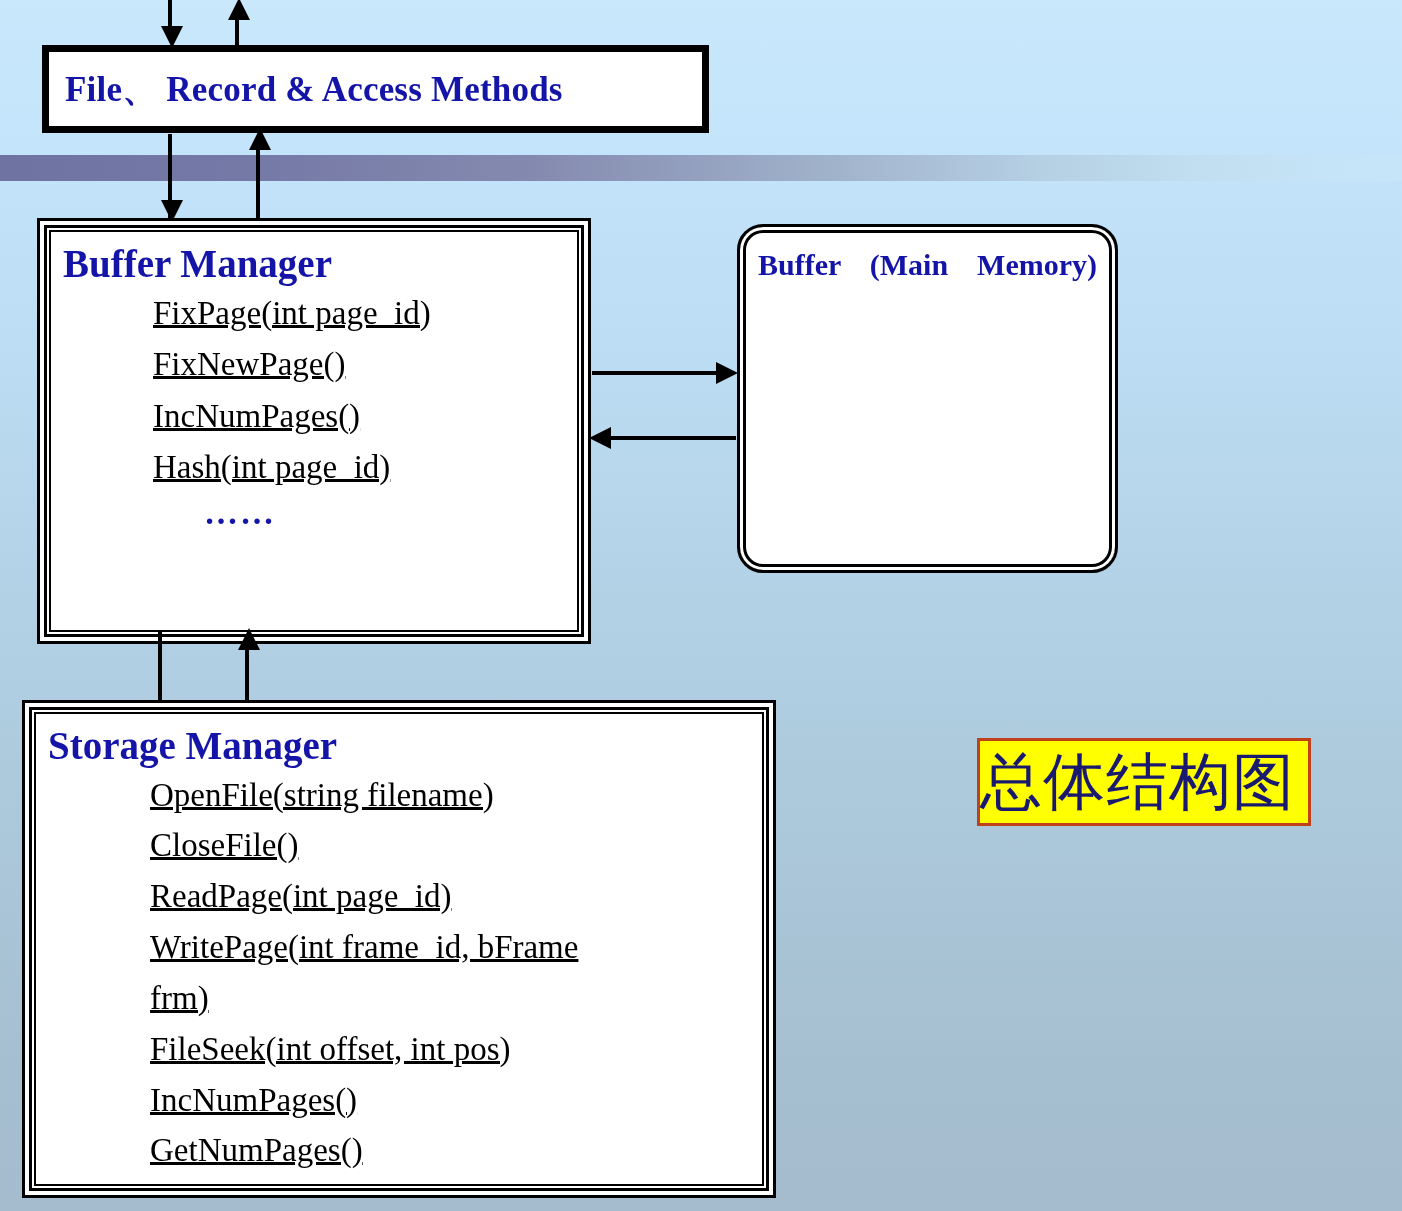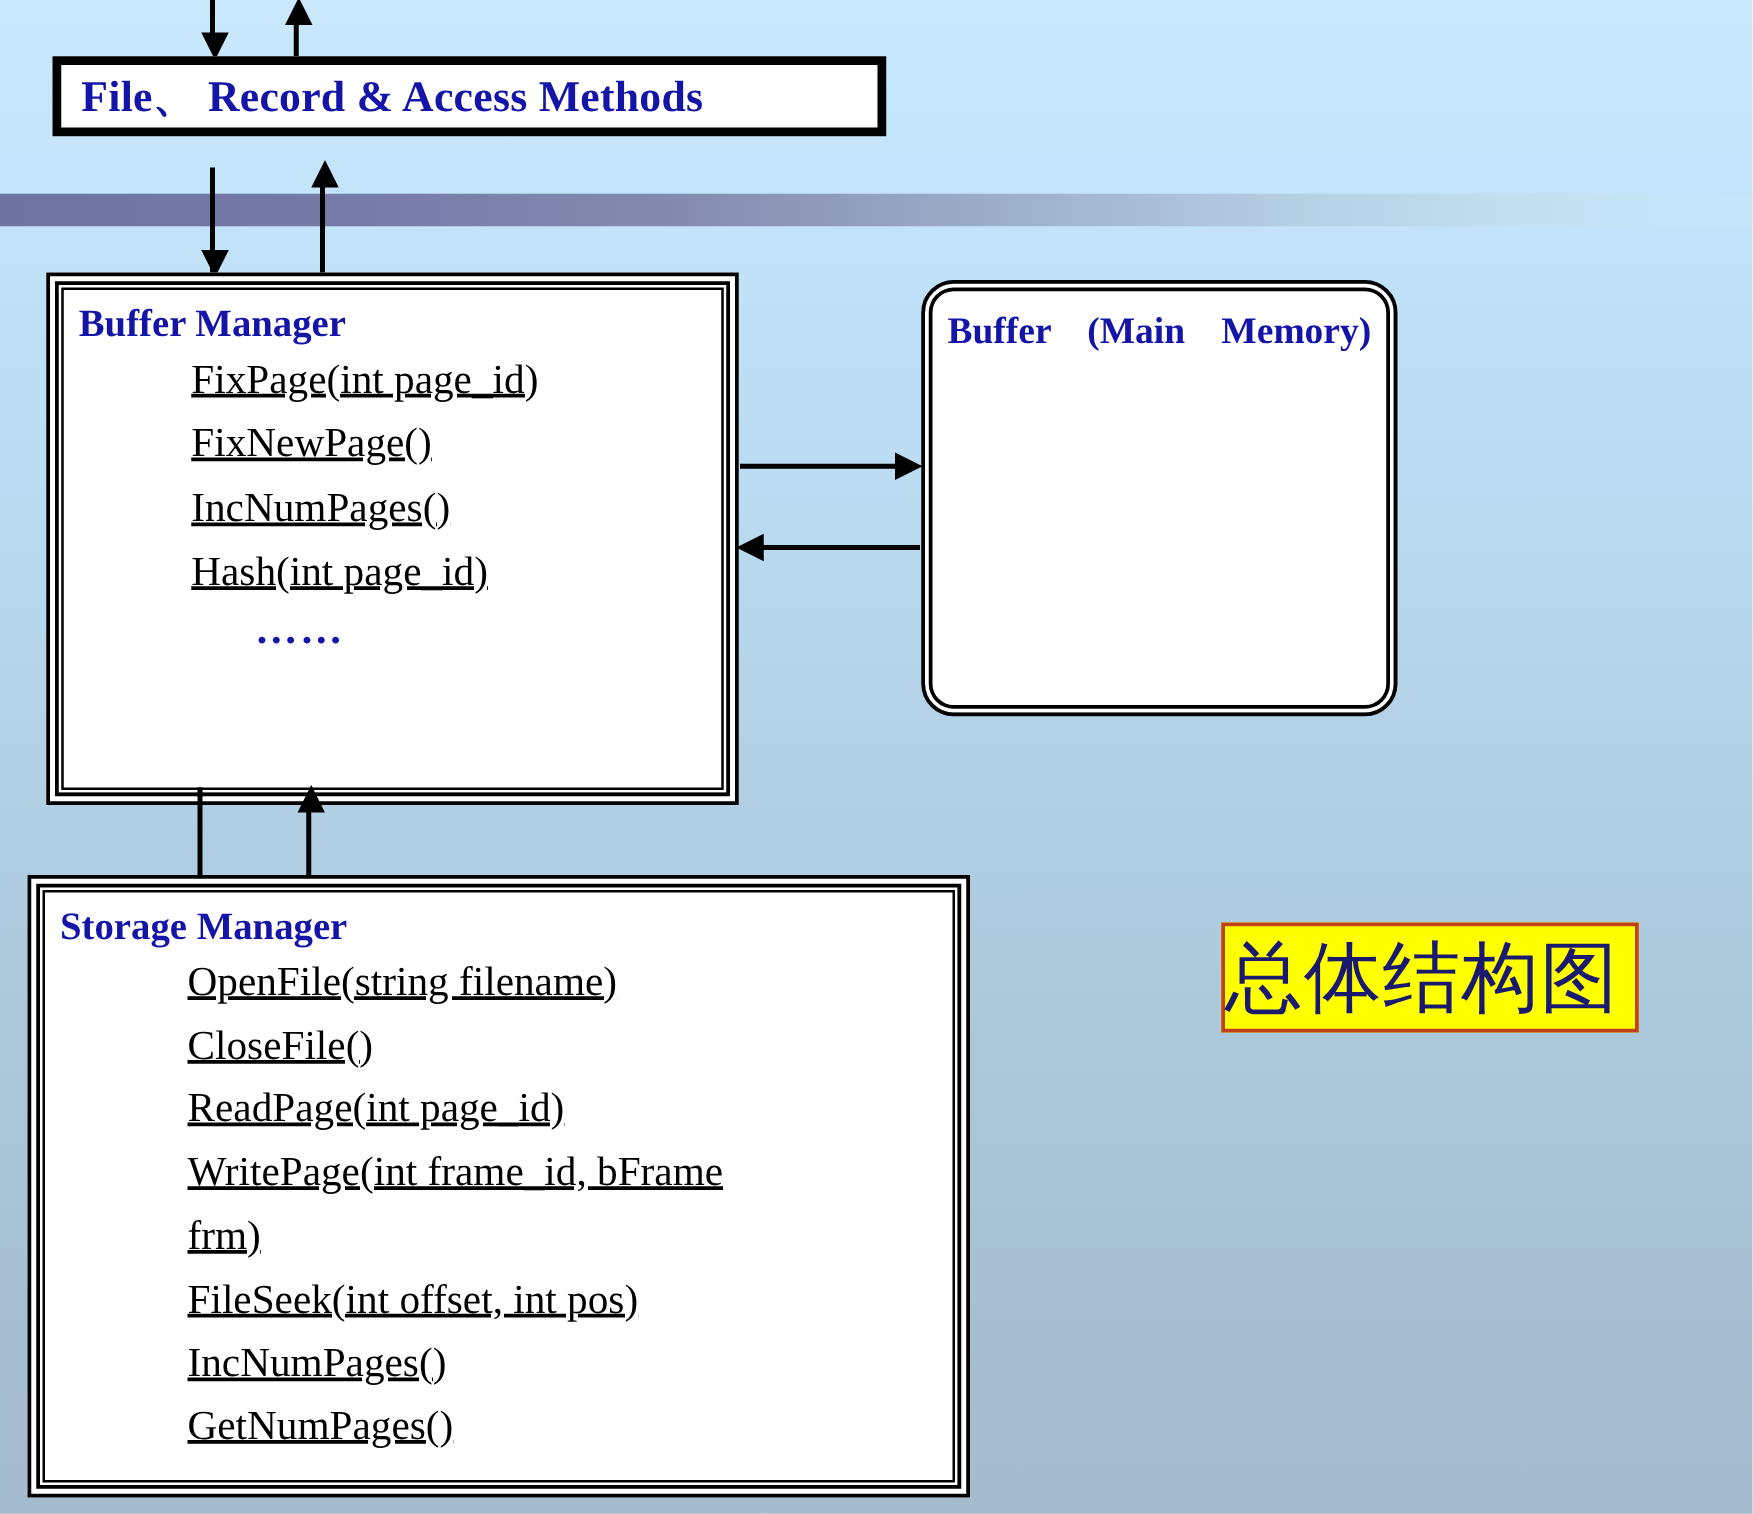--- a/index.html
+++ b/index.html
@@ -50,21 +50,21 @@
   
   .box-double-thin {
     border: 3px solid #000000;
     box-shadow: inset 0 0 0 3px #ffffff, inset 0 0 0 6px #000000;
   }
 
   #file-box {
     left: 42px;
     top: 45px;
     width: 667px;
-    height: 64px;
+    height: 88px;
     display: flex;
     align-items: center;
   }
   #file-title {
     color: #1414a8;
     font-weight: bold;
     font-size: 35px;
     letter-spacing: 0.2px;
     padding-left: 16px;
     white-space: nowrap;
@@ -89,21 +89,21 @@
     top: 224px;
     width: 381px;
     height: 349px;
     padding: 20px 18px 0 18px;
     border-radius: 26px;
   }
 
   .block-title {
     color: #1414a8;
     font-weight: bold;
-    font-size: 31px;
+    font-size: 39px;
     line-height: 1.12;
     margin: 0 0 2px 6px;
     white-space: nowrap;
   }
   #buffer-title {
     margin: 0;
     font-size: 30px;
     line-height: 1.2;
     text-align: justify;
     text-align-last: justify;

